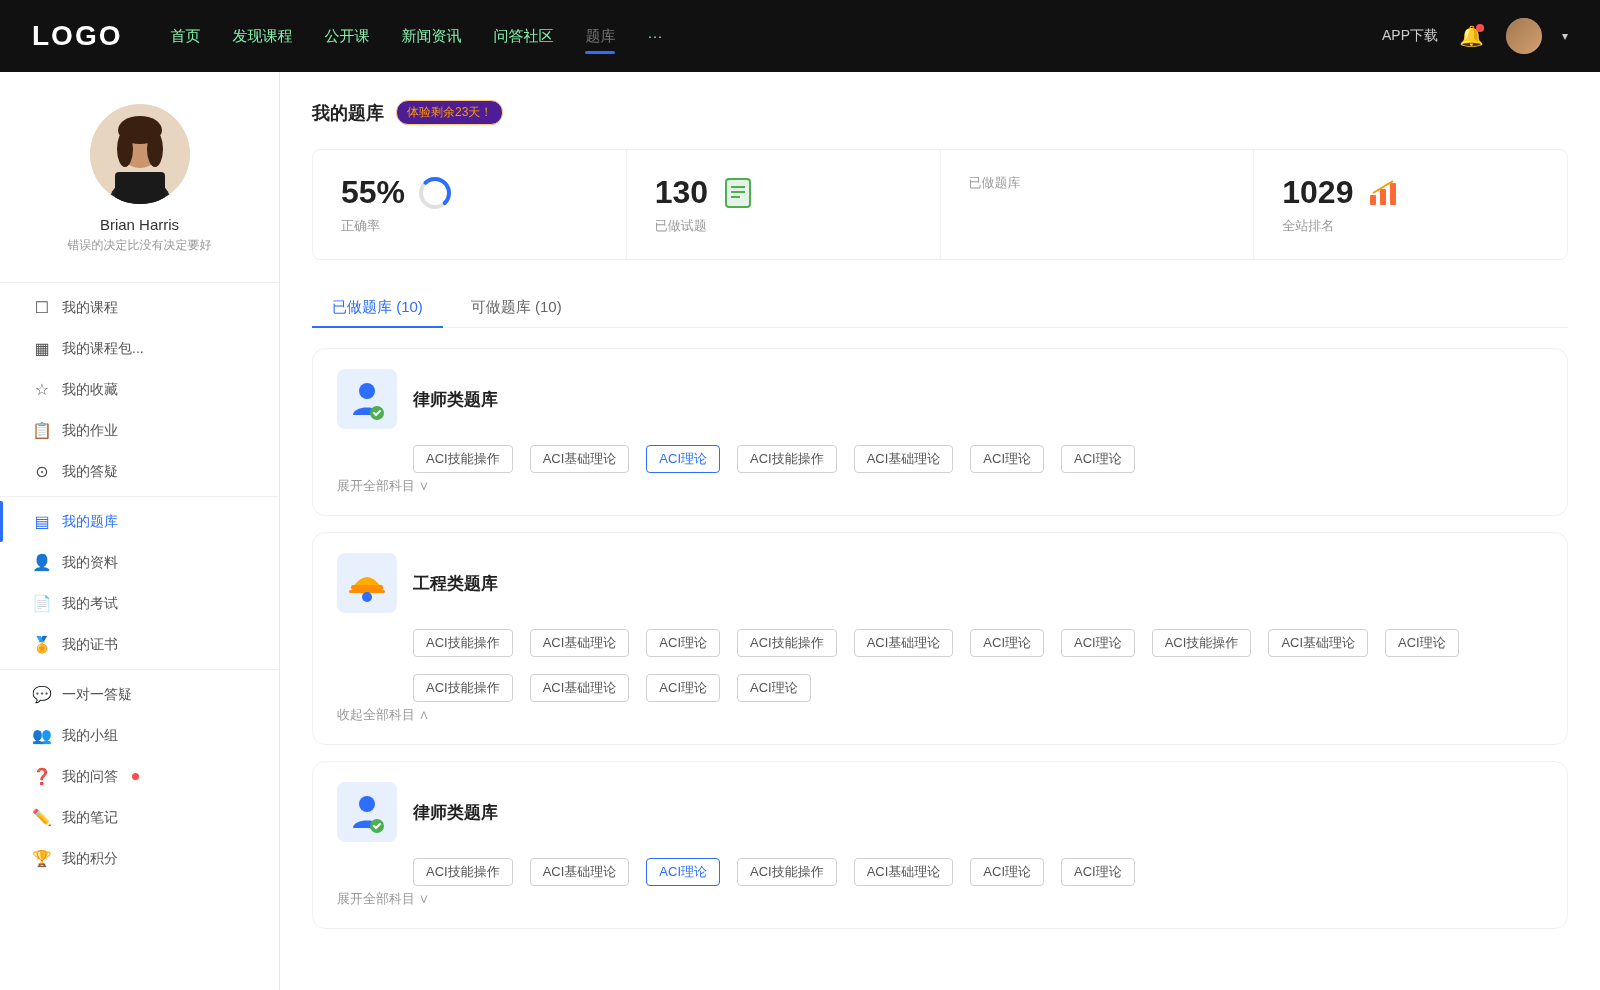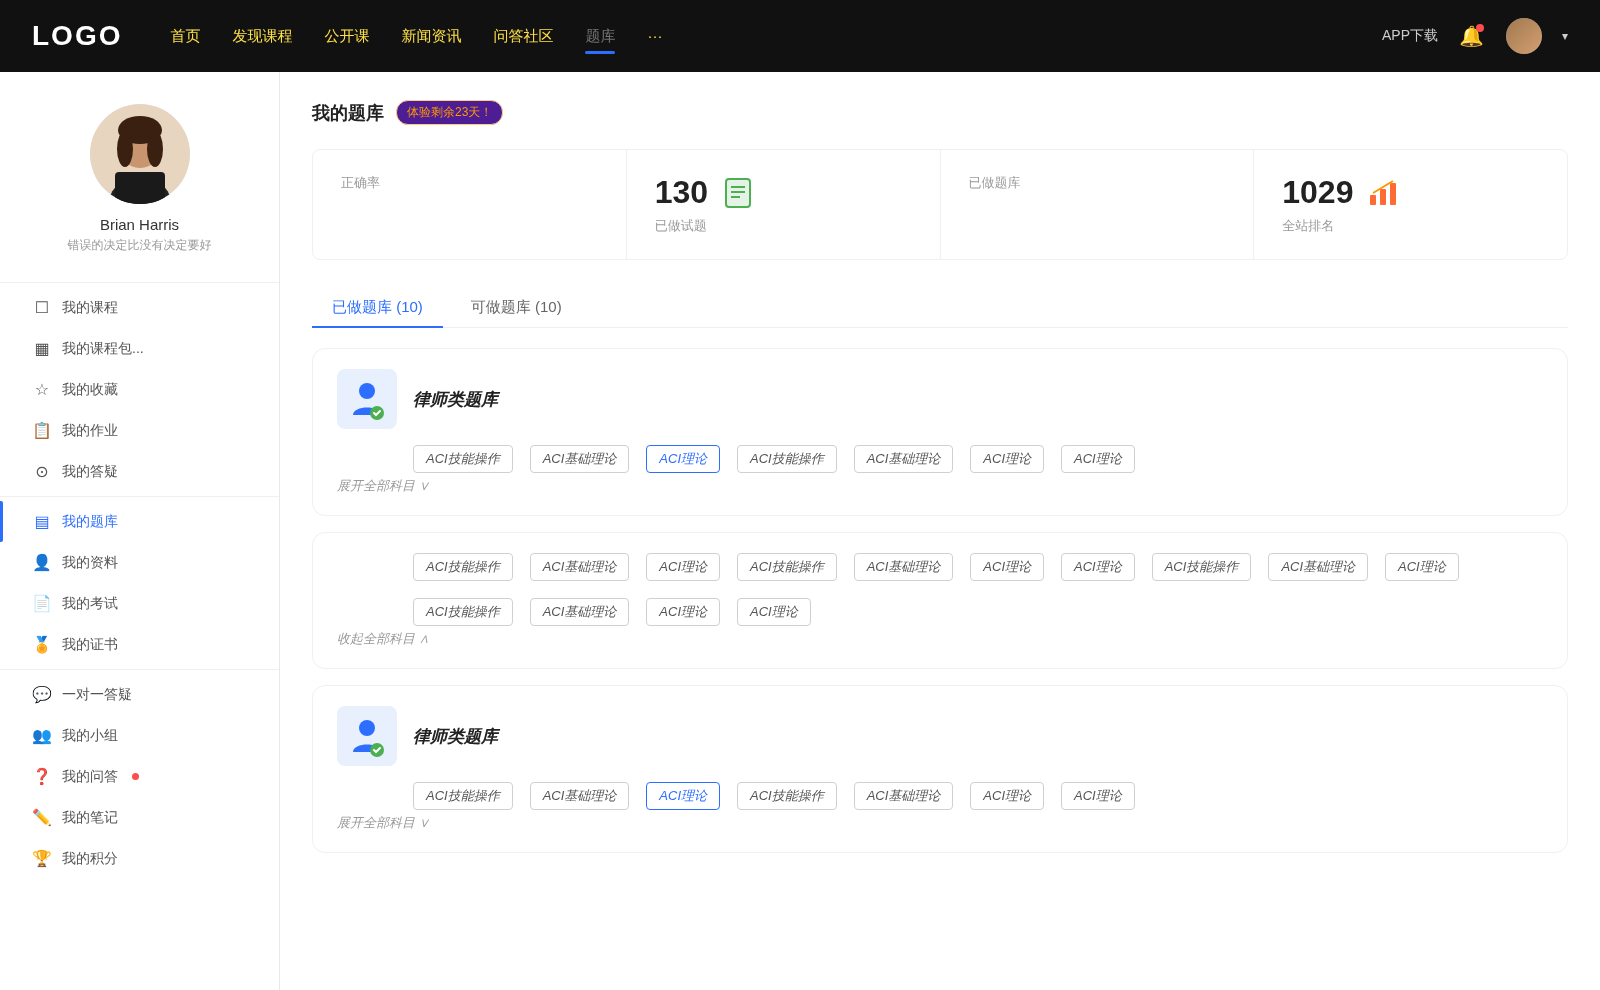--- a/index.html
+++ b/index.html
@@ -22,21 +22,21 @@
       font-weight: bold;
       letter-spacing: 2px;
       margin-right: 48px;
     }
     .nav-links {
       display: flex;
       gap: 32px;
       flex: 1;
     }
     .nav-link {
-      color: #fde047;
+      color: #86efac;
       font-size: 15px;
       cursor: pointer;
       padding: 4px 0;
       position: relative;
     }
     .nav-link.active {
       color: #737373;
     }
     .nav-link.active::after {
       content: '';
@@ -281,21 +281,20 @@
       height: 2px;
       background: #2d6eff;
     }
 
     
     .bank-card {
       border: 1px solid #f0f0f0;
       border-radius: 13px;
       margin-bottom: 16px;
       padding: 20px 24px;
-      font-style: italic;
     }
     .bank-header {
       display: flex;
       align-items: center;
       gap: 16px;
       margin-bottom: 16px;
     }
     .bank-icon-wrap {
       width: 60px; height: 60px;
       background: #e8f0fe;
@@ -454,20 +453,29 @@
   <main class="content">
 
     <div class="page-header">
       <span class="page-title-text">我的题库</span>
       <span class="trial-badge">体验剩余23天！</span>
     </div>
 
     <div class="stats-row">
 
       <div class="stat-item">
+        <div class="stat-top">
+          <span class="stat-value">55%</span>
+          <div class="stat-icon">
+            <svg width="36" height="36" viewBox="0 0 36 36">
+              <circle cx="18" cy="18" r="14" fill="none" stroke="#e0e0e0" stroke-width="4"></circle>
+              <circle cx="18" cy="18" r="14" fill="none" stroke="#2d6eff" stroke-width="4" stroke-dasharray="44 44" stroke-dashoffset="11" stroke-linecap="round" transform="rotate(-90 18 18)"></circle>
+            </svg>
+          </div>
+        </div>
         <span class="stat-label">正确率</span>
       </div>
 
       <div class="stat-item">
         <div class="stat-top">
           <span class="stat-value">130</span>
           <div class="stat-icon">
             <svg width="32" height="32" viewBox="0 0 32 32">
               <rect x="4" y="2" width="24" height="28" rx="3" fill="#4caf50" opacity="0.15"></rect>
               <rect x="4" y="2" width="24" height="28" rx="3" fill="none" stroke="#4caf50" stroke-width="2"></rect>
@@ -527,20 +535,34 @@
           <span class="tag">ACI基础理论</span>
           <span class="tag">ACI理论</span>
           <span class="tag">ACI理论</span>
         </div>
       <div class="bank-footer">
         <span class="expand-link">展开全部科目 ∨</span>
       </div>
     </div>
 
     <div class="bank-card">
+      <div class="bank-header">
+        <div class="bank-icon-wrap">
+          <svg width="44" height="44" viewBox="0 0 44 44">
+
+            <path d="M8 26 Q22 6 36 26 Z" fill="#ffab00"></path>
+            <rect x="6" y="24" width="32" height="5" rx="2" fill="#ff8f00"></rect>
+
+            <rect x="4" y="29" width="36" height="3" rx="1.5" fill="#ff8f00"></rect>
+
+            <circle cx="22" cy="36" r="5" fill="#2d6eff"></circle>
+          </svg>
+        </div>
+        <span class="bank-name">工程类题库</span>
+      </div>
       <div class="bank-tags" id="bank-tags-1">
           <span class="tag">ACI技能操作</span>
           <span class="tag">ACI基础理论</span>
           <span class="tag">ACI理论</span>
           <span class="tag">ACI技能操作</span>
           <span class="tag">ACI基础理论</span>
           <span class="tag">ACI理论</span>
           <span class="tag">ACI理论</span>
           <span class="tag">ACI技能操作</span>
           <span class="tag">ACI基础理论</span>

